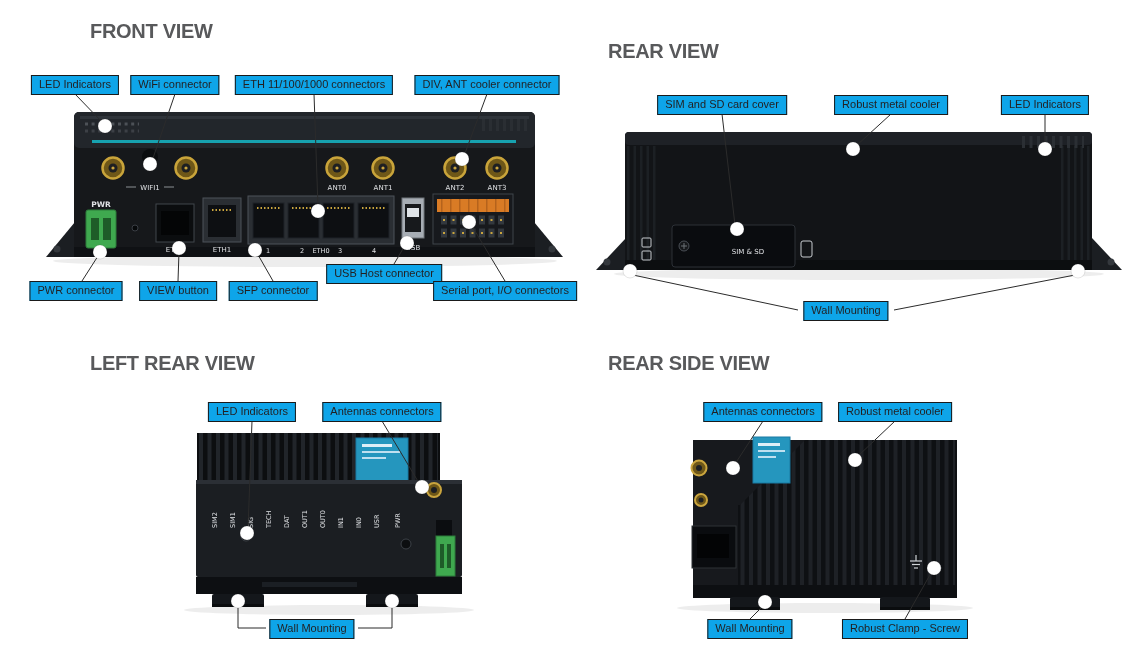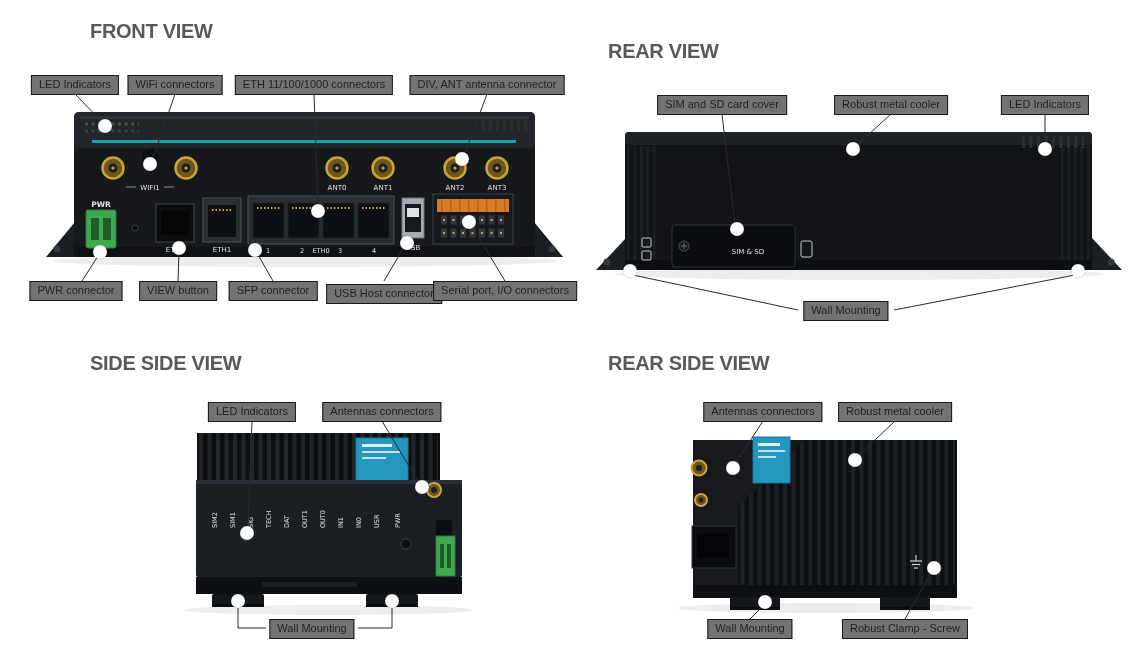--- a/index.html
+++ b/index.html
@@ -14,21 +14,21 @@
   .view-rear  { left:580px; top:0; width:568px; height:330px;margin-top:20px; }
   .view-left  { left:0;   top:330px; width:580px; height:326px; }
   .view-right { left:580px; top:330px; width:568px; height:326px; }
   .view-title {
     position:absolute; font-size:20px; font-weight:bold; color:#58595b;
     letter-spacing:-0.3px; white-space:nowrap; z-index:4;
   }
   .art { position:absolute; left:0; top:0; z-index:1; }
   .callout {
     position:absolute; transform:translateX(-50%);
-    background:#737373; border:1px solid #1a1a1a;
+    background:#0ea5e9; border:1px solid #1a1a1a;
     padding:2px 7px 3px 7px; font-size:11px; line-height:13px;
     color:#231f20; white-space:nowrap; z-index:3;
   }
   .lead { stroke:#2b2b2b; stroke-width:1; fill:none; }
   .mark { fill:#ffffff; stroke:rgba(0,0,0,0.18); stroke-width:0.6; }
   .devtext { font-family:"DejaVu Sans", sans-serif; fill:#e0e2e5; }
 </style>
 </head>
 <body>
 
@@ -167,27 +167,27 @@
       <circle class="mark" cx="318" cy="211" r="7"></circle>
       <circle class="mark" cx="462" cy="159" r="7"></circle>
       <circle class="mark" cx="100" cy="252" r="7"></circle>
       <circle class="mark" cx="179" cy="248" r="7"></circle>
       <circle class="mark" cx="255" cy="250" r="7"></circle>
       <circle class="mark" cx="407" cy="243" r="7"></circle>
       <circle class="mark" cx="469" cy="222" r="7"></circle>
     </svg>
 
     <div class="callout" style="left:75px;top:75px">LED Indicators</div>
-    <div class="callout" style="left:175px;top:75px">WiFi connectors</div>
+    <div class="callout" style="left:175px;top:75px">WiFi connector</div>
     <div class="callout" style="left:314px;top:75px">ETH 11/100/1000 connectors</div>
-    <div class="callout" style="left:487px;top:75px">DIV, ANT antenna connector</div>
+    <div class="callout" style="left:487px;top:75px">DIV, ANT cooler connector</div>
     <div class="callout" style="left:76px;top:281px">PWR connector</div>
     <div class="callout" style="left:178px;top:281px">VIEW button</div>
     <div class="callout" style="left:273px;top:281px">SFP connector</div>
-    <div class="callout" style="left:384px;top:284px">USB Host connector</div>
+    <div class="callout" style="left:384px;top:264px">USB Host connector</div>
     <div class="callout" style="left:505px;top:281px">Serial port, I/O connectors</div>
   </div>
 
   <div class="view view-rear">
     <h2 class="view-title" style="left:28px;top:20px">REAR VIEW</h2>
 
     <svg class="art" width="568" height="330" viewBox="0 0 568 330">
       <ellipse cx="279" cy="254" rx="245" ry="6" fill="rgba(0,0,0,0.07)"></ellipse>
 
       <g>
@@ -228,21 +228,21 @@
       <circle class="mark" cx="498" cy="251" r="7"></circle>
     </svg>
 
     <div class="callout" style="left:142px;top:75px">SIM and SD card cover</div>
     <div class="callout" style="left:311px;top:75px">Robust metal cooler</div>
     <div class="callout" style="left:465px;top:75px">LED Indicators</div>
     <div class="callout" style="left:266px;top:281px">Wall Mounting</div>
   </div>
 
   <div class="view view-left">
-    <h2 class="view-title" style="left:90px;top:22px">SIDE SIDE VIEW</h2>
+    <h2 class="view-title" style="left:90px;top:22px">LEFT REAR VIEW</h2>
 
     <svg class="art" width="580" height="326" viewBox="0 0 580 326">
       <ellipse cx="329" cy="280" rx="145" ry="5" fill="rgba(0,0,0,0.07)"></ellipse>
 
       <g>
         <rect x="197" y="103" width="243" height="52" fill="#0c0e10"></rect>
         <line x1="199" y1="129" x2="438" y2="129" stroke="#21252a" stroke-width="52" stroke-dasharray="4 4.5"></line>
       </g>
       <g>
         <rect x="356" y="108" width="52" height="44" fill="#2596be" stroke="#1b7aa3"></rect>

